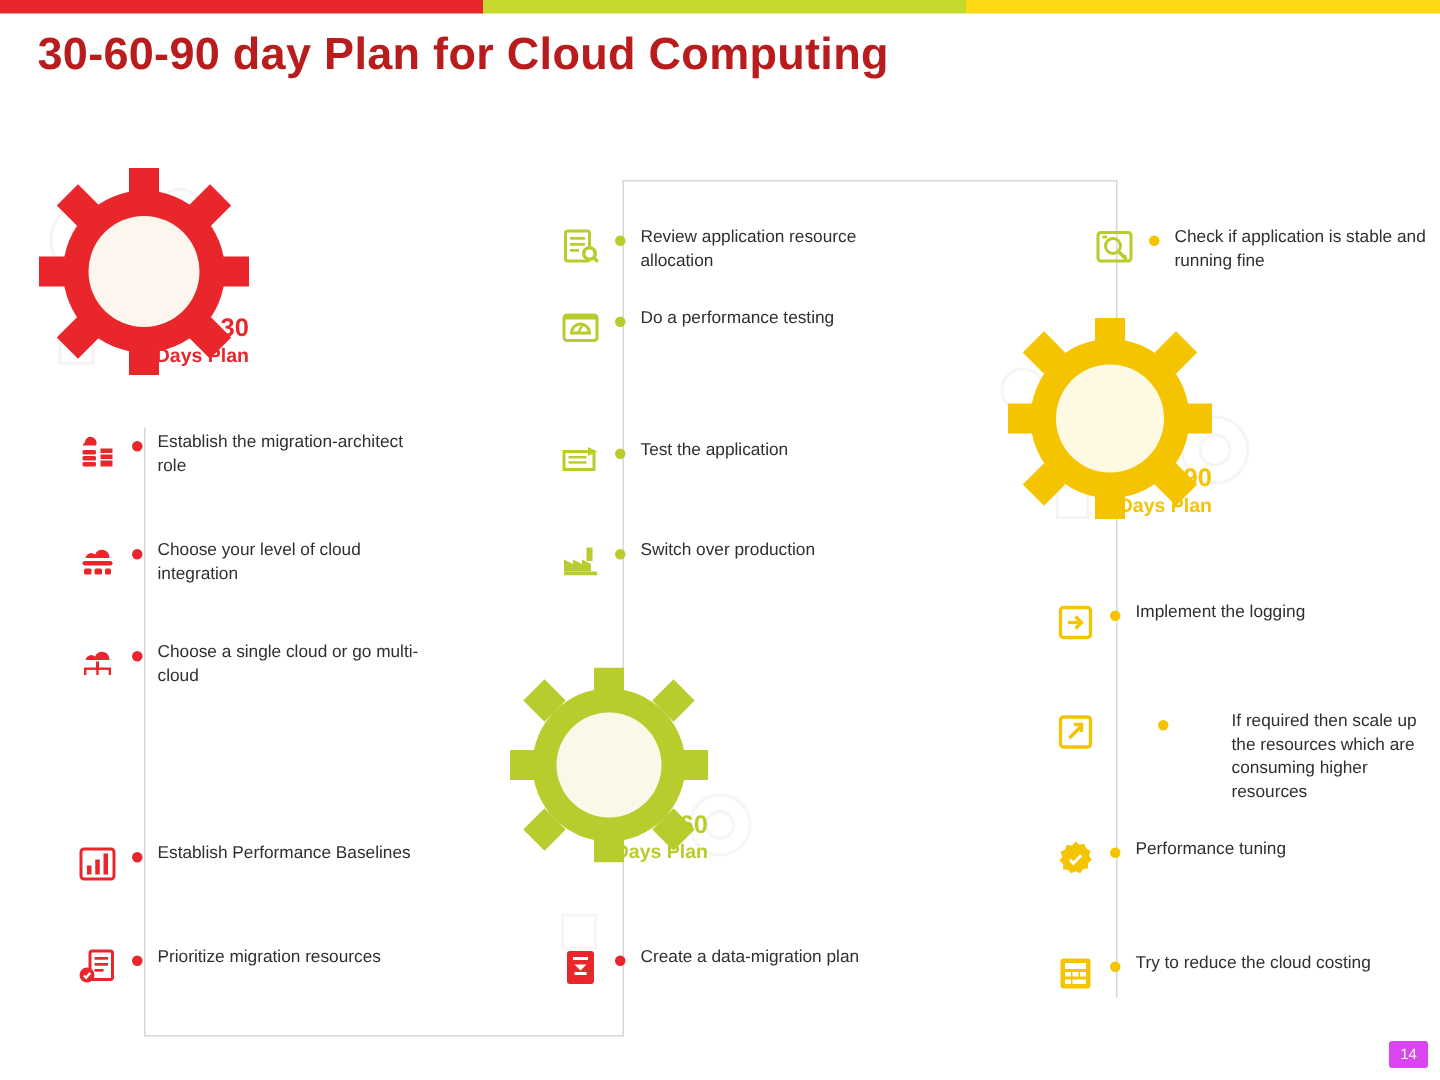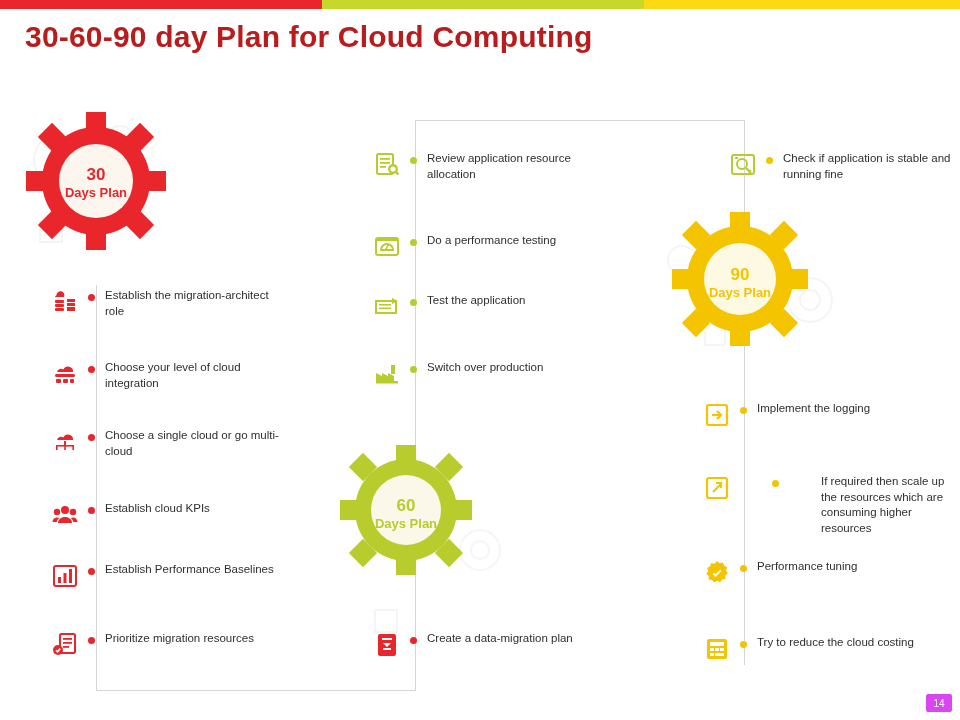--- a/index.html
+++ b/index.html
@@ -33,24 +33,25 @@
 
   
   .vline { position: absolute; background: #d6d6d6; width: 1px; }
   .hline { position: absolute; background: #d6d6d6; height: 1px; }
 
   
   .gear-wrap { position: absolute; }
   .gear-label {
     position: absolute;
     left: 0; right: 0;
-    text-align: center;
+    text-align: right;
     color: #ffffff;
     line-height: 1.25;
     pointer-events: none;
+    margin-top: 44px;
   }
   .gear-label .num { display: block; font-size: 17px; font-weight: bold; }
   .gear-label .txt { display: block; font-size: 13px; font-weight: bold; }
 
   
   .ghost { position: absolute; opacity: 0.35; }
 
   
   .item {
     position: absolute;
@@ -245,36 +246,20 @@
             <rect x="4" y="17" width="1.6" height="4"></rect>
             <rect x="12.2" y="17" width="1.6" height="4"></rect>
             <rect x="20.4" y="17" width="1.6" height="4"></rect>
           </g>
         </svg>
     </span>
     <span class="dot dot-red"></span>
     <span class="lbl">Choose a single cloud or go multi-cloud</span>
   </div>
 
-  <div class="item" style="left:50px; top:500px;">
-    <span class="ico">
-      <svg width="26" height="26" viewBox="0 0 26 26">
-          <g fill="#e8262b">
-            <circle cx="13" cy="8" r="4"></circle>
-            <circle cx="5" cy="10" r="3.2"></circle>
-            <circle cx="21" cy="10" r="3.2"></circle>
-            <path d="M6 21c0-3.5 3.1-6 7-6s7 2.5 7 6z"></path>
-            <path d="M0.5 20c0-2.6 2-4.6 4.5-4.6 0.9 0 1.7 0.2 2.4 0.6C6 17 5 18.4 4.8 20z"></path>
-            <path d="M25.5 20c0-2.6-2-4.6-4.5-4.6-0.9 0-1.7 0.2-2.4 0.6 1.4 1 2.4 2.4 2.6 4z"></path>
-          </g>
-        </svg>
-    </span>
-    <span class="dot dot-red"></span>
-    <span class="lbl">Establish cloud KPIs</span>
-  </div>
 
   <div class="item" style="left:50px; top:561px;">
     <span class="ico">
       <svg width="26" height="26" viewBox="0 0 26 26">
           <g fill="#e8262b">
             <rect x="2" y="3" width="22" height="20" rx="2" fill="none" stroke="#e8262b" stroke-width="2"></rect>
             <rect x="6" y="14" width="3" height="6"></rect>
             <rect x="11.5" y="10" width="3" height="10"></rect>
             <rect x="17" y="6" width="3" height="14"></rect>
           </g>
@@ -312,21 +297,21 @@
             <circle cx="19" cy="17" r="5" fill="#b9cc2e"></circle>
             <path d="M21.5 19.5l3 3" stroke="#b9cc2e" stroke-width="2.4" fill="none"></path>
             <circle cx="19" cy="17" r="2.6" fill="#fff"></circle>
           </g>
         </svg>
     </span>
     <span class="dot dot-green"></span>
     <span class="lbl">Review application resource allocation</span>
   </div>
 
-  <div class="item" style="left:372px; top:232px;">
+  <div class="item" style="left:372px; top:204px;">
     <span class="ico">
       <svg width="26" height="26" viewBox="0 0 26 26">
           <g fill="#b9cc2e">
             <rect x="2" y="4" width="22" height="17" rx="2" fill="none" stroke="#b9cc2e" stroke-width="2"></rect>
             <path d="M7 16a6 6 0 0 1 12 0z" fill="none" stroke="#b9cc2e" stroke-width="2"></path>
             <rect x="12.2" y="10" width="1.6" height="6" transform="rotate(30 13 13)"></rect>
             <rect x="2" y="4" width="22" height="3"></rect>
           </g>
         </svg>
     </span>

